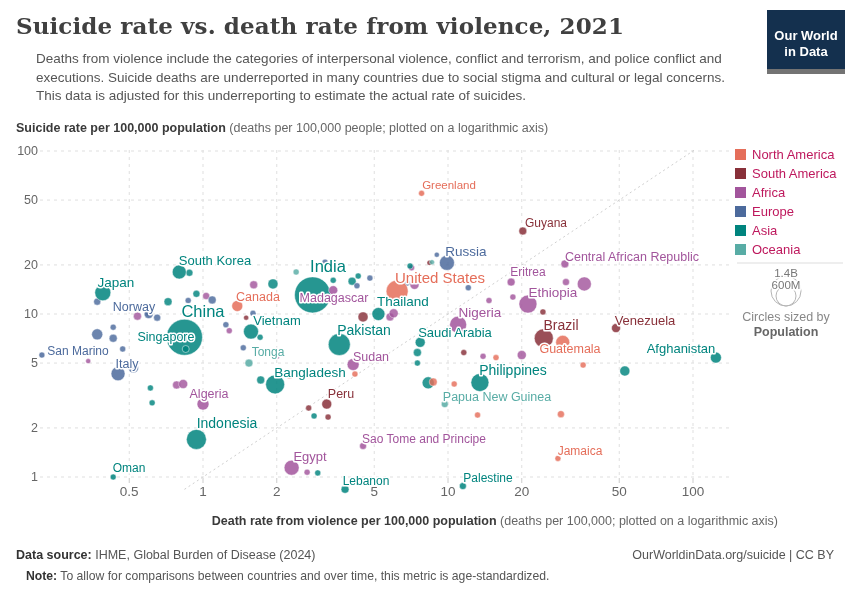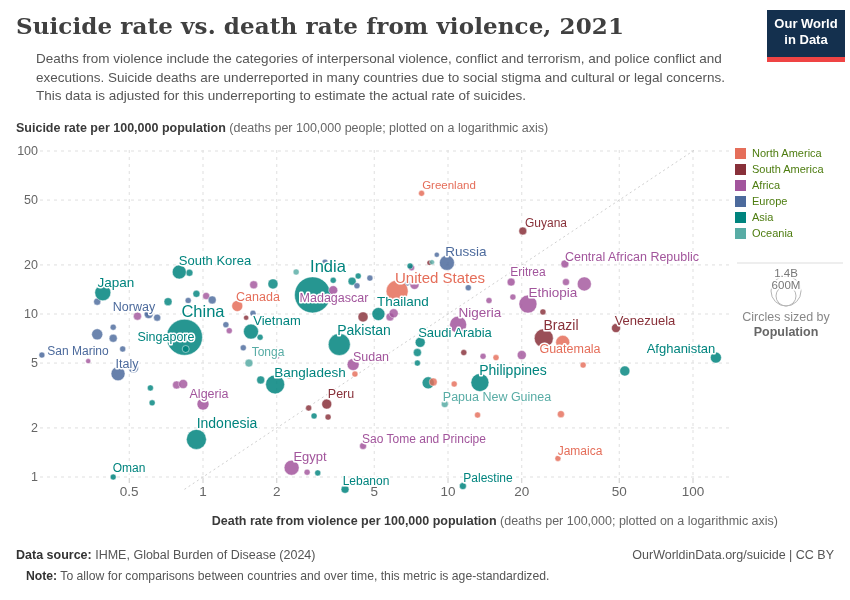--- a/index.html
+++ b/index.html
@@ -2,30 +2,30 @@
 <html><head>
 <meta charset="utf-8">
 <style>
   html,body{margin:0;padding:0;background:#fff;}
   #page{position:relative;width:850px;height:600px;background:#fff;overflow:hidden;
         font-family:"Liberation Sans","DejaVu Sans",sans-serif;}
   .title{position:absolute;left:16px;top:12px;font-family:"DejaVu Serif","Liberation Serif",serif;
          font-weight:bold;font-size:23px;color:#404040;letter-spacing:.1px;}
   .subtitle{position:absolute;left:16px;top:50px;width:700px;font-size:13.5px;line-height:1.38;color:#555;margin-left:20px;}
   .logo{position:absolute;left:767px;top:10px;width:78px;height:41px;background:#14304e;
-        border-bottom:5px solid #ef4444;color:#fff;font-size:13px;font-weight:bold;
-        text-align:center;line-height:1.25;padding-top:6px;box-sizing:content-box;}
+        border-bottom:5px solid #737373;color:#fff;font-size:13px;font-weight:bold;
+        text-align:center;line-height:1.25;padding-top:18px;box-sizing:content-box;}
   .axis-title{position:absolute;font-size:12.5px;color:#666;}
   .axis-title b{color:#3a3a3a;}
   #y-axis-title{left:16px;top:121px;}
   #x-axis-title{left:8px;top:514px;width:770px;text-align:right;}
   .legend{position:absolute;left:735px;top:147px;width:112px;}
   .legend-item{display:flex;align-items:center;margin-bottom:4px;cursor:pointer;}
   .legend-swatch{width:11px;height:11px;margin-right:6px;flex:0 0 auto;}
-  .legend-label{font-size:11px;color:#4d7c0f;white-space:nowrap;}
+  .legend-label{font-size:13px;color:#be185d;white-space:nowrap;}
   .footer{position:absolute;left:0;top:544px;width:850px;font-size:12.5px;color:#555;}
   .footer .row1{position:absolute;left:16px;top:4px;}
   .footer .row1 b, .footer .row2 b{color:#333;}
   .footer .link{position:absolute;right:16px;top:4px;color:#555;margin-left:32px;}
   .footer .row2{position:absolute;left:16px;top:25px;font-size:12.2px;padding-left:10px;}
   svg{position:absolute;left:0;top:0;}
   text{font-family:"Liberation Sans","DejaVu Sans",sans-serif;}
 </style>
 </head>
 <body>

